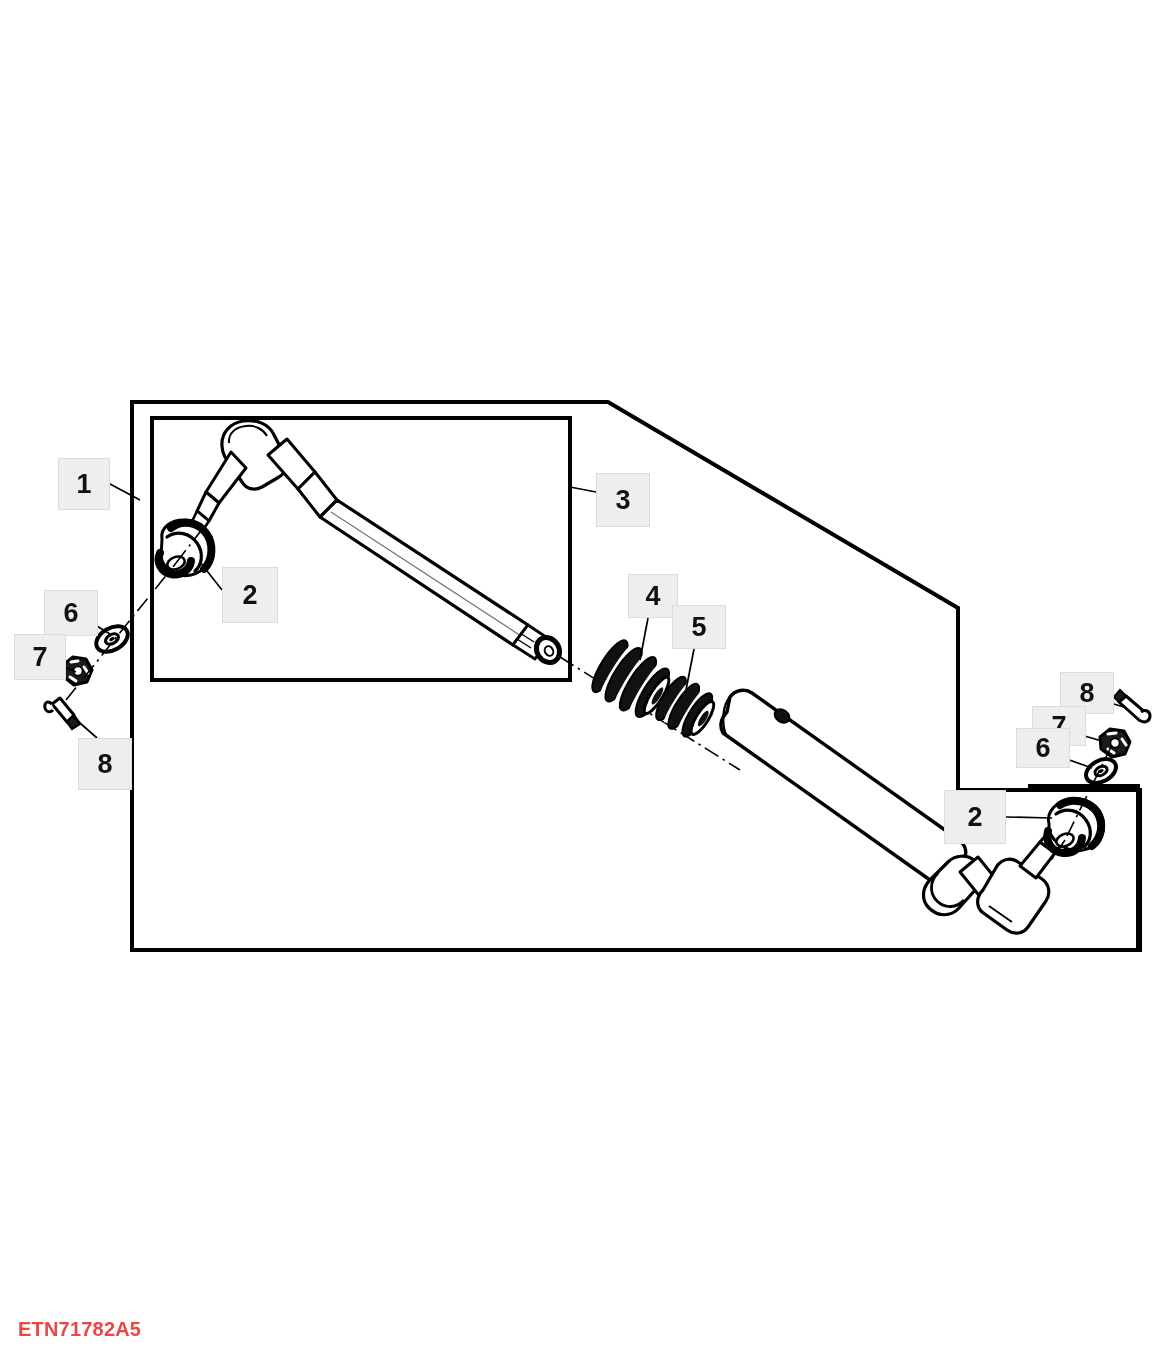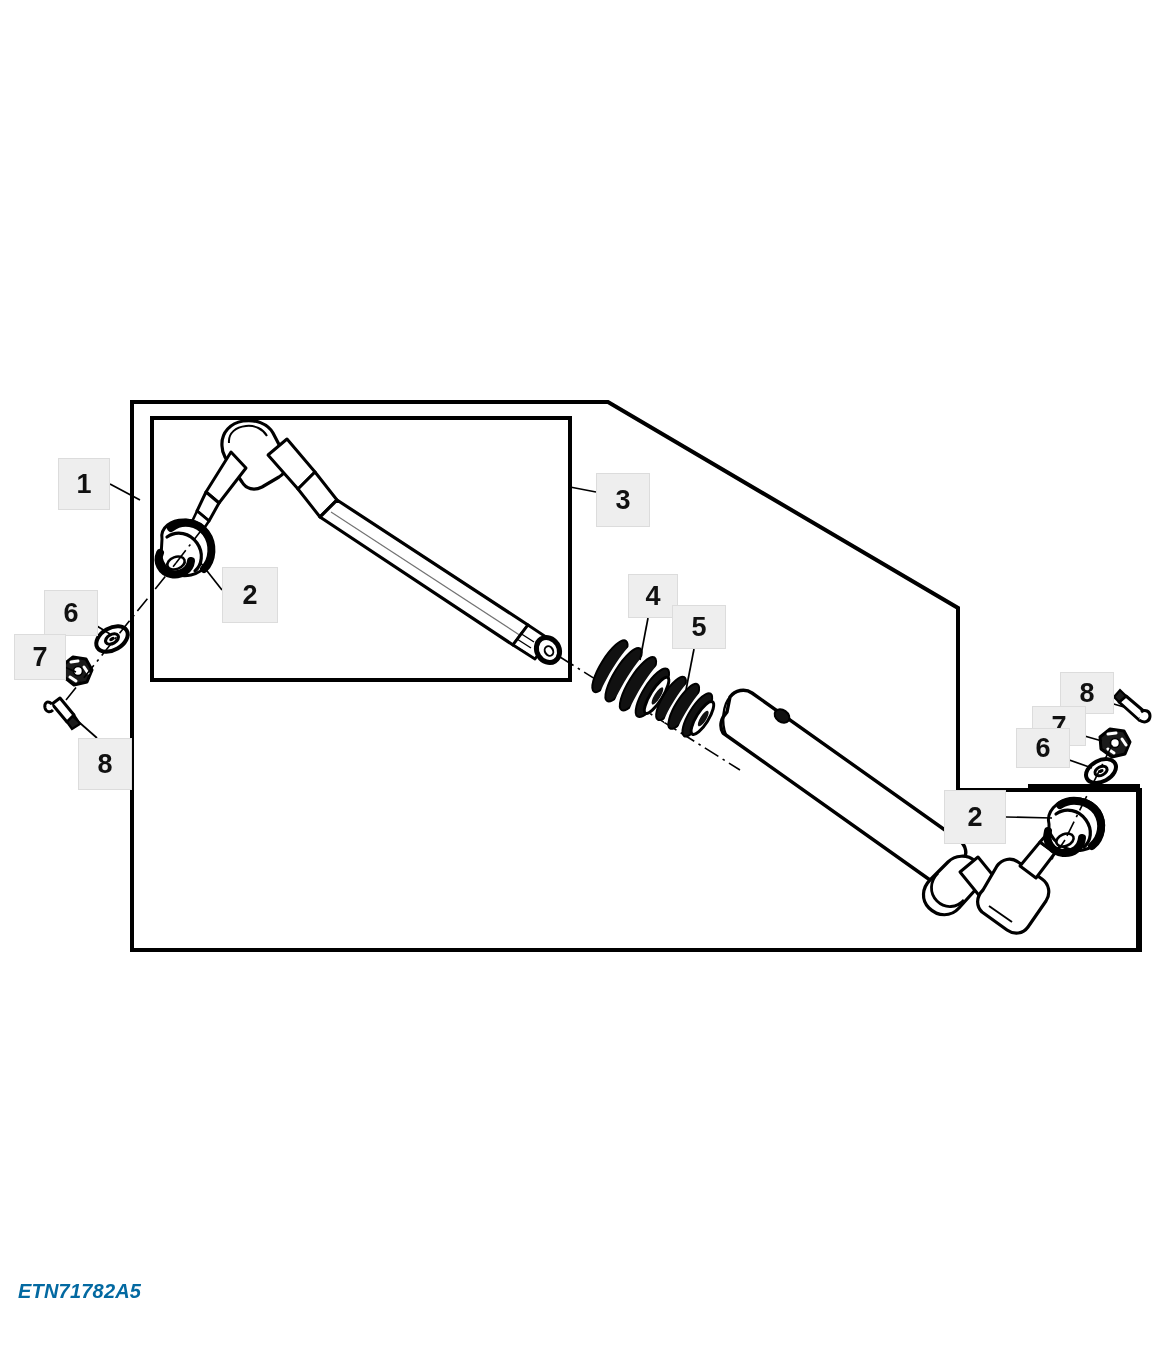--- a/index.html
+++ b/index.html
@@ -38,27 +38,26 @@
     font-family: "Liberation Sans", sans-serif;
     font-weight: bold;
     font-size: 27px;
     color: #111111;
     line-height: 1;
     user-select: none;
   }
   #figure-caption {
     position: absolute;
     left: 18px;
-    top: 1280px;
+    top: 1318px;
     font-family: "Liberation Sans", sans-serif;
     font-weight: bold;
     font-size: 20px;
     letter-spacing: 0.2px;
-    color: #0369a1;
-    font-style: italic;
+    color: #ef4444;
   }
 </style>
 </head>
 <body>
 
 <div id="figure-root">
 
   <svg id="figure-svg" viewBox="0 0 1170 1366" xmlns="http://www.w3.org/2000/svg">
 
     <defs>

